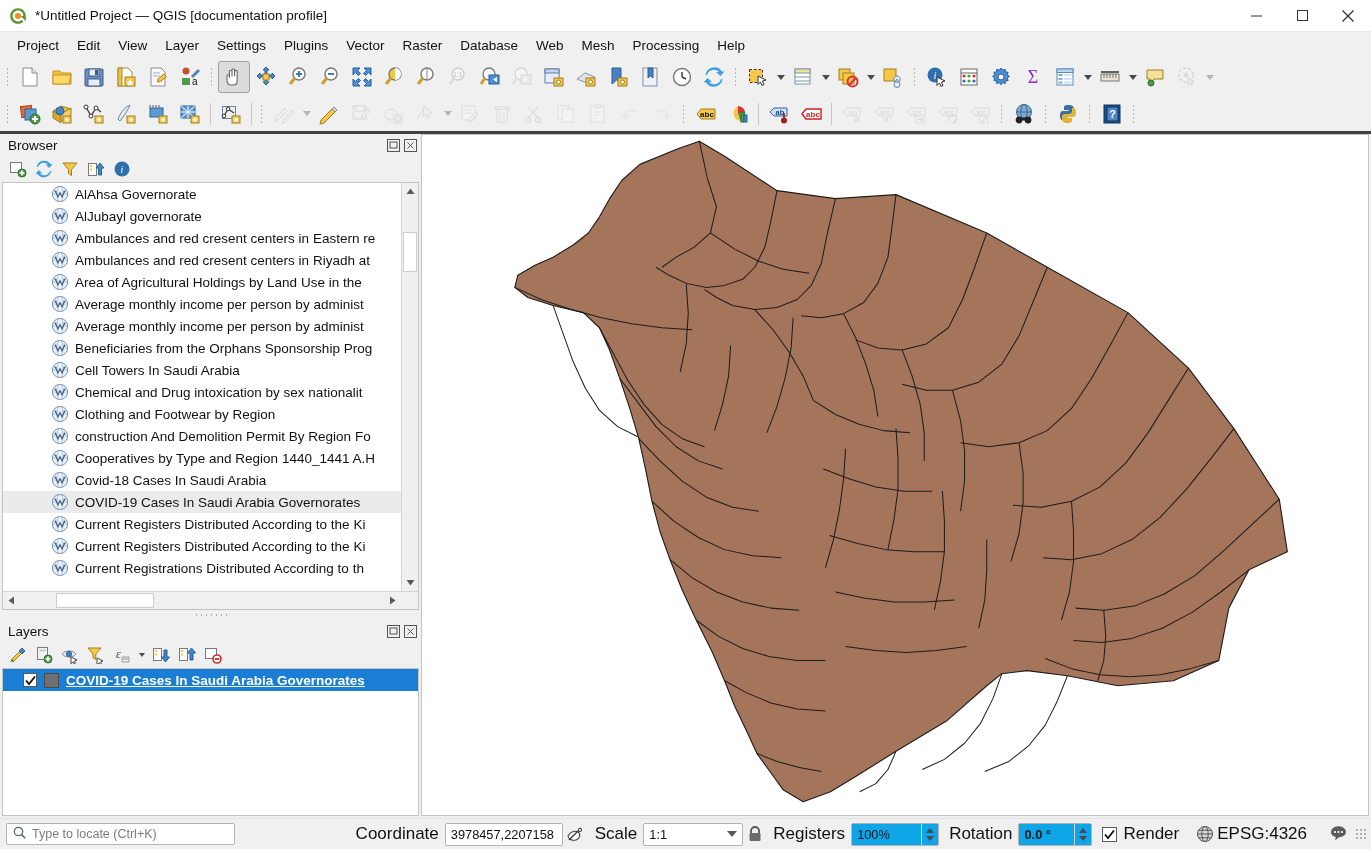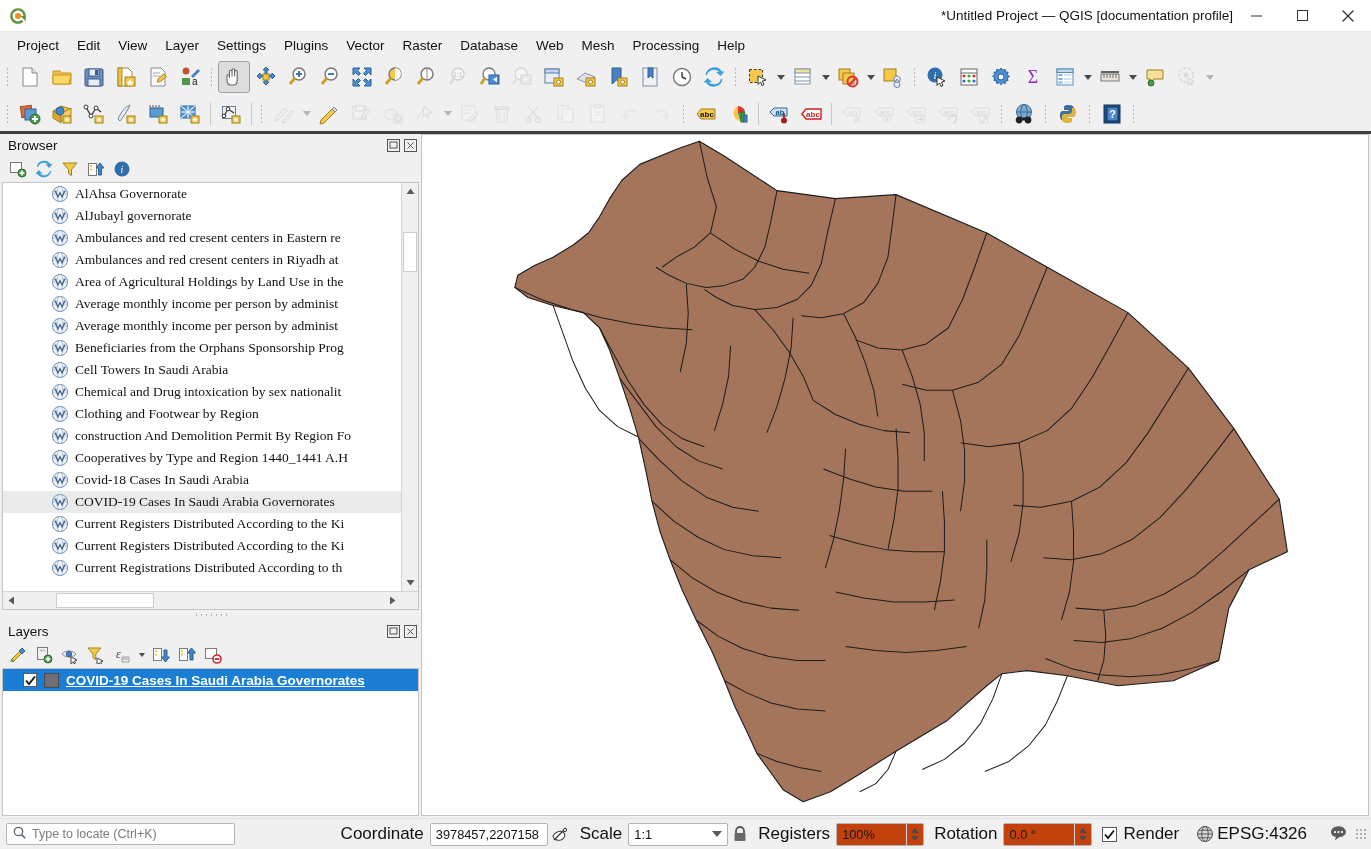--- a/index.html
+++ b/index.html
@@ -12,21 +12,21 @@
     color: #1a1a1a;
     background: #f0f0f0;
   }
   #app { width: 1371px; height: 849px; position: relative; background: #f0f0f0; display: flex; flex-direction: column; }
 
   
   .titlebar {
     height: 32px; background: #ffffff; display: flex; align-items: center;
     border-bottom: 1px solid #e8e8e8; flex: 0 0 32px;
   }
-  .title-left { display: flex; align-items: center; padding-left: 9px; gap: 8px; flex: 1 1 auto; min-width: 0; justify-content: space-between; }
+  .title-left { display: flex; align-items: center; padding-left: 9px; gap: 8px; flex: 1 1 auto; min-width: 0; }
   .qgis-logo { width: 18px; height: 18px; flex: 0 0 18px; position: relative; }
   .title-text { font-size: 13.5px; color: #111; white-space: nowrap; }
   .win-btns { display: flex; height: 32px; flex: 0 0 auto; }
   .win-btn { width: 46px; height: 32px; display: flex; align-items: center; justify-content: center; }
   .win-btn svg { display: block; }
 
   
   .menubar {
     height: 26px; display: flex; align-items: center; background: #f0f0f0;
     padding-left: 8px; flex: 0 0 26px; gap: 0px;
@@ -69,21 +69,21 @@
   .panel-btns { display: flex; gap: 3px; align-items: center; }
   .panel-btn { width: 14px; height: 14px; display: flex; align-items: center; justify-content: center; }
 
   .panel-toolbar { height: 26px; display: flex; align-items: center; padding-left: 6px; gap: 2px; }
   .pt-btn { width: 24px; height: 22px; display: flex; align-items: center; justify-content: center; border: 1px solid transparent; border-radius: 2px; }
   .pt-arrow { width: 11px; height: 22px; display: flex; align-items: center; justify-content: center; }
   .pt-arrow i { border-left: 3.5px solid transparent; border-right: 3.5px solid transparent; border-top: 4.5px solid #4a4a4a; display: block; }
 
   
   .browser-body { flex: 1 1 auto; position: relative; background: #ffffff; border: 1px solid #c4c4c4; margin: 0 2px; display: flex; flex-direction: column; min-height: 0; }
-  .tree-scroll { flex: 1 1 auto; position: relative; overflow: hidden; font-family: Liberation Serif, serif; }
+  .tree-scroll { flex: 1 1 auto; position: relative; overflow: hidden; }
   .tree-rows { position: absolute; top: 0; left: 0; right: 0; }
   .tree-row { height: 22px; display: flex; align-items: center; padding-left: 48px; white-space: nowrap; }
   .tree-row.sel { background: #ebebeb; }
   .tree-row .lyr-icon { width: 18px; height: 18px; flex: 0 0 18px; margin-right: 6px; }
   .tree-row .lbl { font-size: 13.5px; color: #111; }
 
   .vscroll { position: absolute; top: 0; right: 0; width: 17px; bottom: 0; background: #f0f0f0; border-left: 1px solid #d5d5d5; }
   .vscroll .arrow-up, .vscroll .arrow-dn { position: absolute; left: 0; width: 16px; height: 17px; background: #f0f0f0; display: flex; align-items: center; justify-content: center; }
   .vscroll .arrow-up { top: 0; } .vscroll .arrow-dn { bottom: 0; }
   .vscroll .thumb { position: absolute; left: 1px; width: 14px; background: #ffffff; border: 1px solid #cdcdcd; }
@@ -125,21 +125,21 @@
     height: 23px; background: #fff; border: 1px solid #b4b4b4; border-radius: 2px;
     display: flex; align-items: center; padding: 0 5px; font-size: 12.8px; color: #111;
   }
   .sb-combo {
     height: 23px; background: #fff; border: 1px solid #b4b4b4; border-radius: 2px;
     display: flex; align-items: center; padding: 0 0 0 5px; font-size: 12.8px; color: #111;
   }
   .sb-combo .cval { flex: 1 1 auto; }
   .sb-combo .cbtn { width: 20px; height: 21px; display: flex; align-items: center; justify-content: center; }
   .sb-combo .cbtn i { border-left: 5px solid transparent; border-right: 5px solid transparent; border-top: 6px solid #5a5a5a; display: block; }
-  .sb-spin { height: 23px; background: #c2410c; border: 1px solid #b4b4b4; border-radius: 2px; display: flex; align-items: center; padding: 0 0 0 5px; font-size: 12.8px; }
+  .sb-spin { height: 23px; background: #0ea5e9; border: 1px solid #b4b4b4; border-radius: 2px; display: flex; align-items: center; padding: 0 0 0 5px; font-size: 12.8px; }
   .sb-spin .sval { flex: 1 1 auto; }
   .sb-spin .arrows { width: 17px; height: 21px; border-left: 1px solid #d2d2d2; display: flex; flex-direction: column; align-items: center; justify-content: center; gap: 3px; }
   .sb-spin .arrows i.up { border-left: 4px solid transparent; border-right: 4px solid transparent; border-bottom: 5px solid #4a4a4a; display: block; }
   .sb-spin .arrows i.dn { border-left: 4px solid transparent; border-right: 4px solid transparent; border-top: 5px solid #4a4a4a; display: block; }
   .sb-check { width: 15px; height: 15px; background: #fff; border: 1px solid #5a5a5a; display: flex; align-items: center; justify-content: center; margin-right: 6px; }
   .sb-icon { width: 24px; height: 24px; display: flex; align-items: center; justify-content: center; }
   .grip-corner { width: 12px; height: 12px; background-image: radial-gradient(#b0b0b0 1px, transparent 1px); background-size: 4px 4px; margin-left: 4px; }
 </style>
 </head>
 <body>
@@ -1246,21 +1246,21 @@
     <span class="sb-label" style="padding-left:6px;">Registers</span>
     <div class="sb-spin" style="width:88px;">
       <span class="sval">100%</span>
       <span class="arrows">
           <i class="up"></i>
           <i class="dn"></i>
         </span>
     </div>
 
     <span class="sb-label" style="padding-left:10px;">Rotation</span>
-    <div class="sb-spin" style="width:89px;">
+    <div class="sb-spin" style="width:74px;font-weight:bold;">
       <span class="sval">0.0 °</span>
       <span class="arrows">
           <i class="up"></i>
           <i class="dn"></i>
         </span>
     </div>
 
     <span class="sb-check" style="margin-left:10px;">
       <svg width="11" height="11">
           <path d="M1 5.5 L4 9 L10 1.5" fill="none" stroke="#111" stroke-width="1.8"></path>

